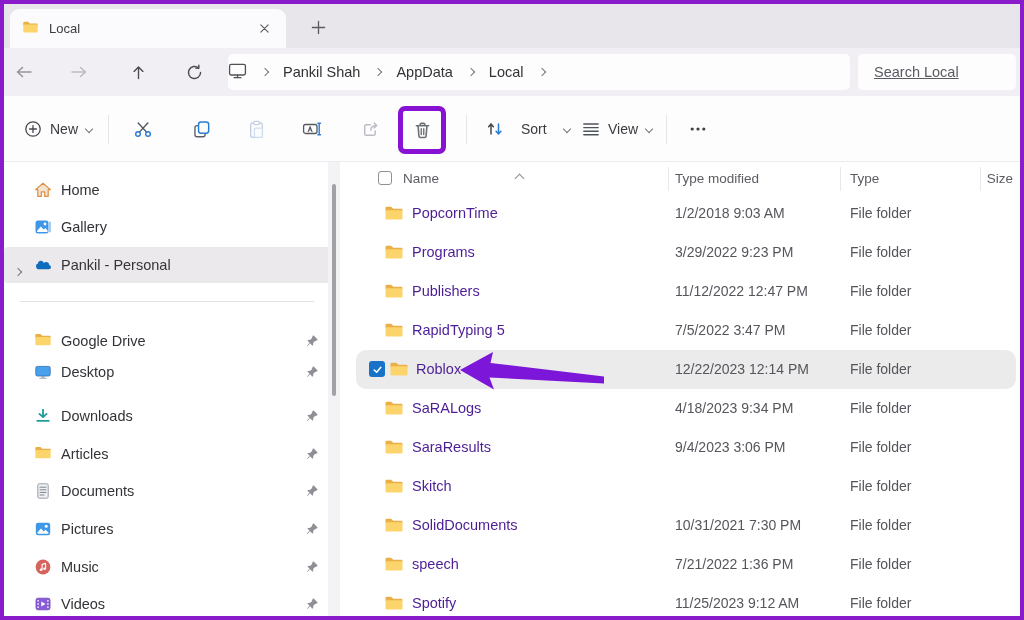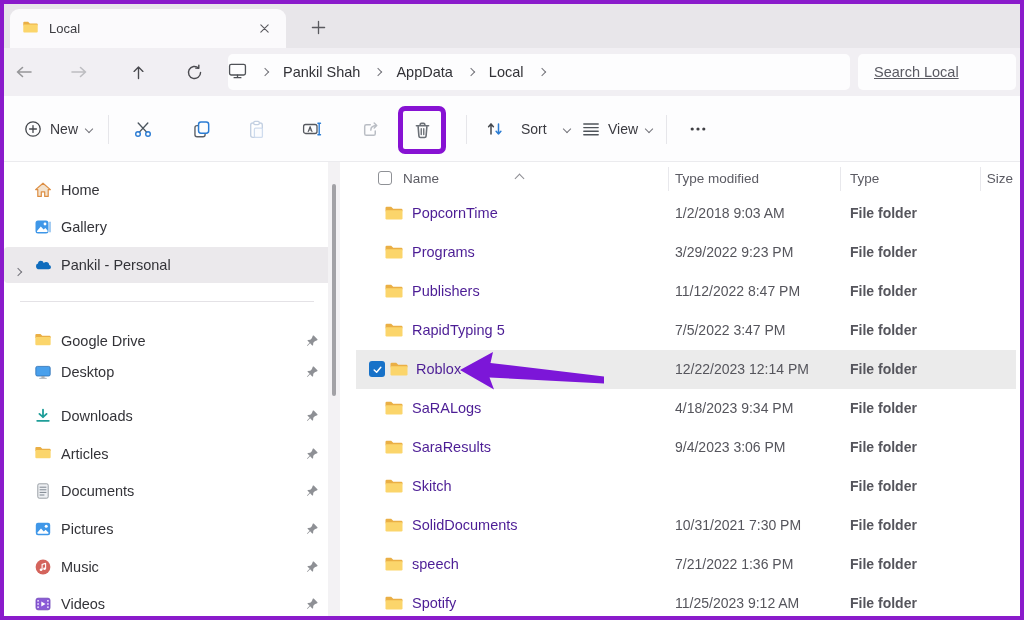--- a/index.html
+++ b/index.html
@@ -56,27 +56,27 @@
 
   
   .filearea{position:absolute;left:340px;top:162px;width:680px;height:454px;background:#fff;overflow:hidden;}
   .lheader{position:absolute;top:0;left:0;height:34px;width:100%;}
   .hcheck{position:absolute;left:38px;top:9px;width:14px;height:14px;border:1.5px solid #8f9196;border-radius:3px;
           box-sizing:border-box;background:#fff;}
   .hcol{position:absolute;top:0;line-height:34px;font-size:13.5px;color:#5b5b63;}
   .hcaret{position:absolute;left:176px;top:6px;}
   .hsep{position:absolute;top:5px;width:1px;height:24px;background:#e8e8ec;}
   .row{position:absolute;left:16px;width:660px;height:39px;}
-  .row.selected{background:#ebebeb;border-radius:0;}
+  .row.selected{background:#ebebeb;border-radius:10px;}
   .ficon{position:absolute;left:28px;top:11px;width:20px;height:16px;}
   .row.selected .ficon{left:33px;}
   .rname{position:absolute;left:56px;top:0;line-height:39px;font-size:14.5px;color:#4c1d95;}
   .row.selected .rname{left:60px;}
   .rdate{position:absolute;left:319px;top:0;line-height:39px;font-size:14px;color:#55555c;}
-  .rtype{position:absolute;left:494px;top:0;line-height:39px;font-size:14px;color:#55555c;font-weight:bold;}
+  .rtype{position:absolute;left:494px;top:0;line-height:39px;font-size:14px;color:#55555c;}
   .rcheck{position:absolute;left:13px;top:11px;width:16px;height:16px;background:#1872c8;border-radius:3px;
           display:flex;align-items:center;justify-content:center;}
   .arrowlayer{position:absolute;inset:0;pointer-events:none;z-index:10;}
 </style>
 </head>
 <body>
 
 <div class="screen">
 
   <div class="tabbar">
@@ -408,21 +408,21 @@
       <span class="rname">Programs</span>
       <span class="rdate">3/29/2022 9:23 PM</span>
       <span class="rtype">File folder</span>
     </div>
     <div class="row" style="top:110px">
       <span class="ficon"><svg width="20" height="16" viewBox="0 0 20 16">
             <path d="M1.5 3 Q1.5 1.8 2.7 1.8 H7.2 L9.2 3.8 H17.3 Q18.5 3.8 18.5 5 V6.2 H1.5 Z" fill="#eaaf45"></path>
             <rect x="1.5" y="5.2" width="17" height="9.3" rx="1.2" fill="#fbd56b"></rect>
           </svg></span>
       <span class="rname">Publishers</span>
-      <span class="rdate">11/12/2022 8:47 PM</span>
+      <span class="rdate">11/12/2022 12:47 PM</span>
       <span class="rtype">File folder</span>
     </div>
     <div class="row" style="top:149px">
       <span class="ficon"><svg width="20" height="16" viewBox="0 0 20 16">
             <path d="M1.5 3 Q1.5 1.8 2.7 1.8 H7.2 L9.2 3.8 H17.3 Q18.5 3.8 18.5 5 V6.2 H1.5 Z" fill="#eaaf45"></path>
             <rect x="1.5" y="5.2" width="17" height="9.3" rx="1.2" fill="#fbd56b"></rect>
           </svg></span>
       <span class="rname">RapidTyping 5</span>
       <span class="rdate">7/5/2022 3:47 PM</span>
       <span class="rtype">File folder</span>

